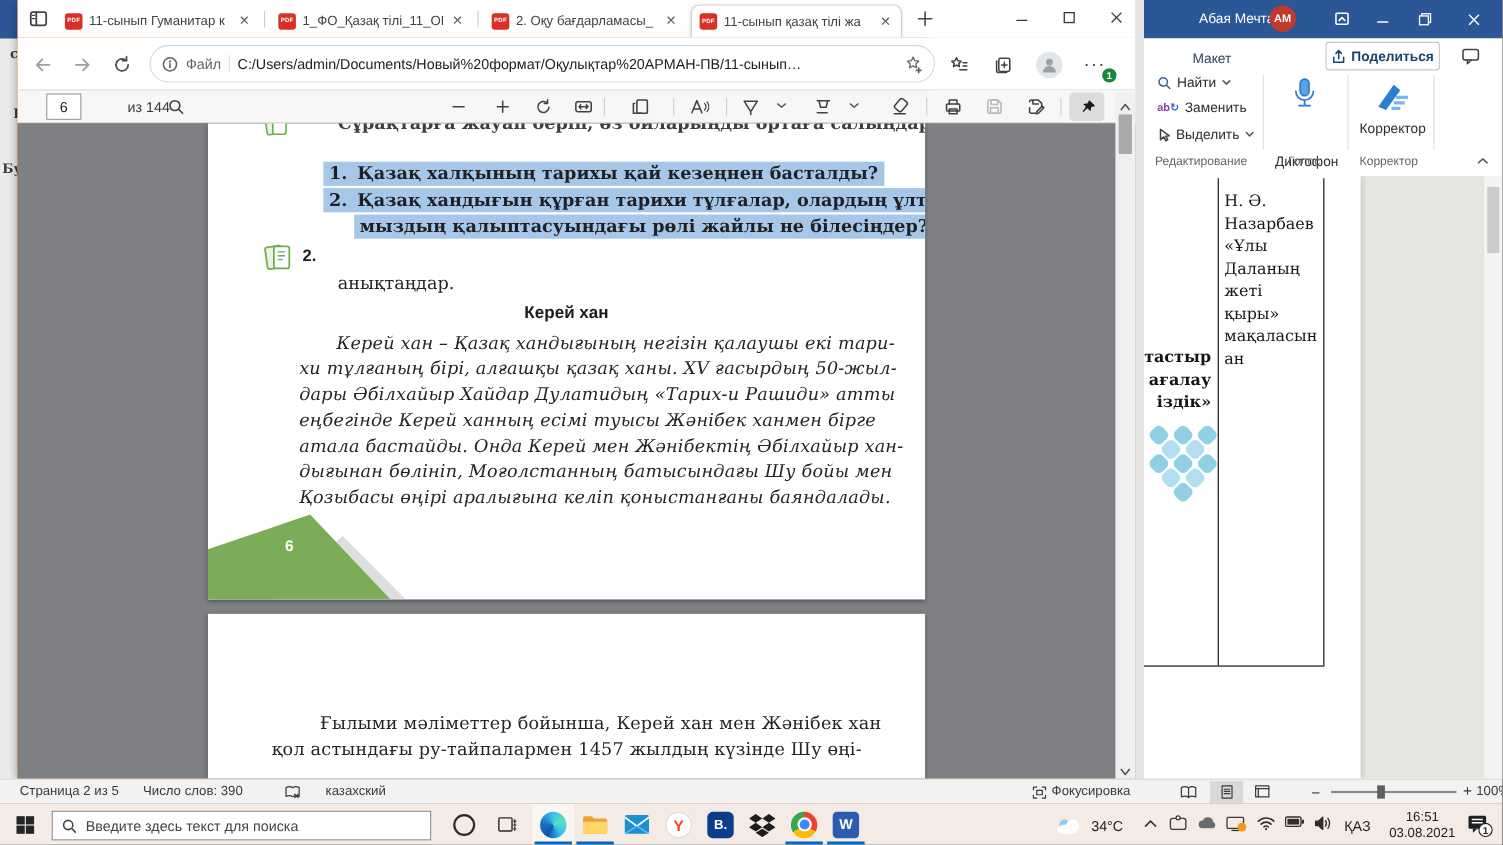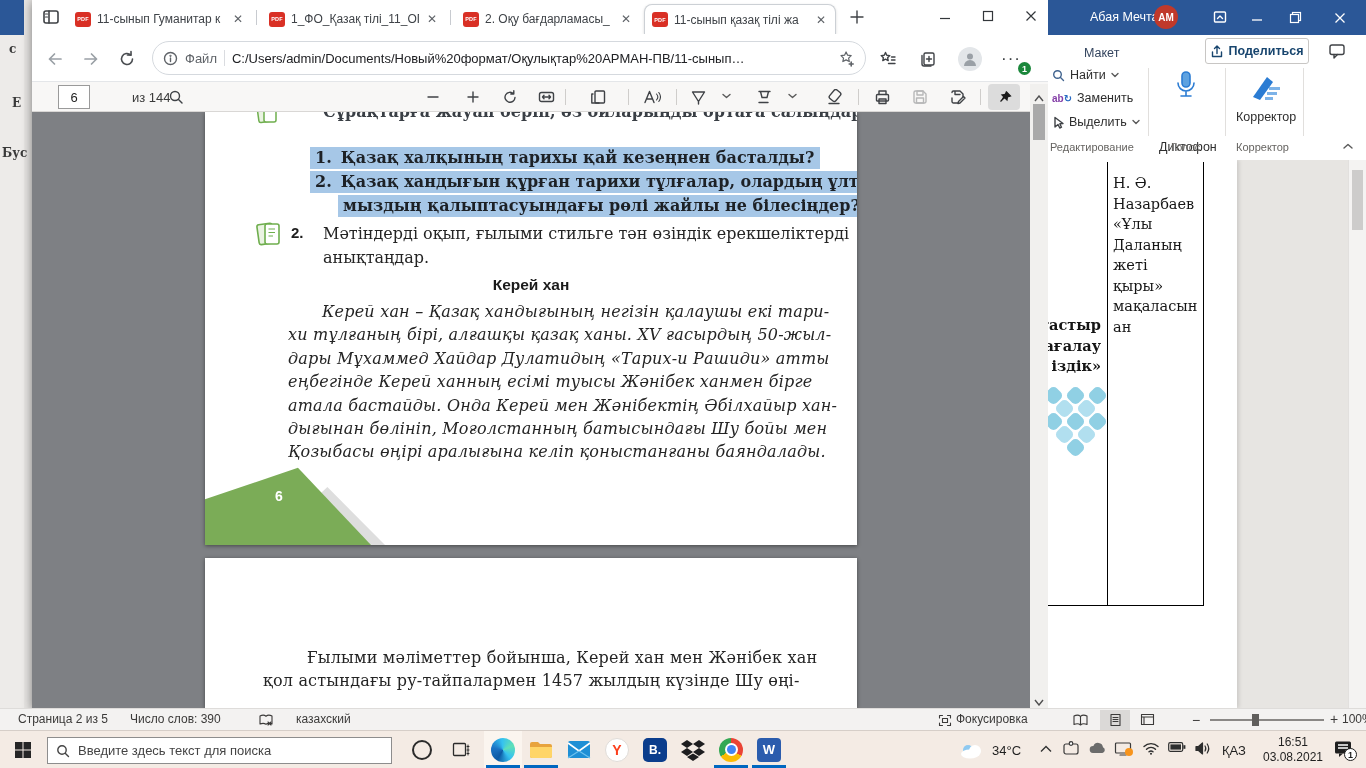--- a/index.html
+++ b/index.html
@@ -8,21 +8,21 @@
     font-family:"Liberation Sans","DejaVu Sans",sans-serif;-webkit-font-smoothing:antialiased;}
   .abs{position:absolute;}
   .serif{font-family:"DejaVu Serif","Liberation Serif",serif;}
   .nowrap{white-space:nowrap;}
   svg.ic{display:block;stroke:#3f4246;fill:none;stroke-width:1.4;stroke-linecap:round;stroke-linejoin:round;}
   
   #sliver{left:0;top:0;width:24px;height:708px;background:#edebe9;}
   #sliver .cap{left:0;top:0;width:24px;height:35px;background:#2b5797;}
   #sliver .frag{color:#3a3a3a;font-size:12px;font-family:"DejaVu Serif",serif;font-weight:bold;}
   
-  #browser{left:32px;top:0;width:824px;height:708px;background:#f97316;z-index:5;
+  #browser{left:16px;top:0;width:824px;height:708px;background:#f97316;z-index:5;
     box-shadow:3px 0 10px rgba(0,0,0,.35),0 3px 10px rgba(0,0,0,.3);}
   .tabbar{left:0;top:0;width:1016px;height:34px;background:#fff;}
   .tab{top:4px;height:30px;display:flex;align-items:center;gap:6px;padding:0 7px;font-size:12px;color:#3f4348;}
   .tab .ttl{flex:1;overflow:hidden;white-space:nowrap;text-overflow:clip;}
   .tab .x{font-size:12px;color:#5f6368;padding:0 2px;}
   .tab.active{background:#fff;border:1px solid #ccd0d5;border-bottom:none;border-radius:8px 8px 0 0;box-shadow:0 1px 3px rgba(0,0,0,.15);}
   .tabsep{top:10px;width:1px;height:15px;background:#c8cbd0;}
   .pdfic{width:16px;height:15px;border-radius:3px;background:#d93025;color:#fff;font-size:5.5px;font-weight:bold;
     display:flex;align-items:center;justify-content:center;flex:none;letter-spacing:.2px;}
   .winbtn{top:0;height:32px;width:40px;display:flex;align-items:center;justify-content:center;color:#33373b;}
@@ -454,27 +454,26 @@
           <span>мыздың қалыптасуындағы рөлі жайлы не білесіңдер?</span>
         </div>
         <span class="abs" style="left:50px;top:108px;">
           <svg width="27" height="28">
               <rect x="3" y="4" width="15" height="20" rx="2" fill="#eaf3e2" stroke="#6fae4e" stroke-width="1.6" transform="rotate(-8 10 14)"></rect>
               <rect x="10" y="4" width="14" height="20" rx="2" fill="#fff" stroke="#6fae4e" stroke-width="1.6"></rect>
               <path d="M13.5 9 H20 M13.5 12.5 H20 M13.5 16 H18" stroke="#6fae4e" stroke-width="1.2"></path>
             </svg>
         </span>
         <span class="abs" style="left:86px;top:112px;font-weight:bold;font-size:15px;color:#1d1d1d;">2.</span>
-        <span class="abs serif nowrap" style="left:118px;top:112px;font-size:16px;color:#242424;">Мәтіндерді оқып, ғылыми стильге тән өзіндік ерекшеліктерді</span>
         <span class="abs serif nowrap" style="left:118px;top:136px;font-size:16px;color:#242424;">анықтаңдар.</span>
         <div class="abs" style="left:0;top:164px;width:652px;text-align:center;font-weight:bold;font-size:15.5px;color:#1b1b1b;">Керей хан</div>
         <div class="abs" style="left:83px;top:188px;width:530px;font-style:italic;">
           <div class="bodyline" style="padding-left:34px;">Керей хан – Қазақ хандығының негізін қалаушы екі тари-</div>
           <div class="bodyline">хи тұлғаның бірі, алғашқы қазақ ханы. XV ғасырдың 50-жыл-</div>
-          <div class="bodyline">дары Мұхаммед Хайдар Дулатидың «Тарих-и Рашиди» атты</div>
+          <div class="bodyline">дары Әбілхайыр Хайдар Дулатидың «Тарих-и Рашиди» атты</div>
           <div class="bodyline">еңбегінде Керей ханның есімі туысы Жәнібек ханмен бірге</div>
           <div class="bodyline">атала бастайды. Онда Керей мен Жәнібектің Әбілхайыр хан-</div>
           <div class="bodyline">дығынан бөлініп, Моғолстанның батысындағы Шу бойы мен</div>
           <div class="bodyline">Қозыбасы өңірі аралығына келіп қоныстанғаны баяндалады.</div>
         </div>
         <div class="abs" style="left:60px;top:372px;width:120px;height:61px;background:#dedede;clip-path:polygon(52% 5%,100% 100%,0 100%);"></div>
         <div class="abs" style="left:0;top:350px;width:166px;height:83px;background:#7bac57;clip-path:polygon(0 45%,56% 7%,100% 100%,0 100%);"></div>
         <span class="abs" style="left:70px;top:376px;color:#fff;font-weight:bold;font-size:14px;">6</span>
       </div>
 

